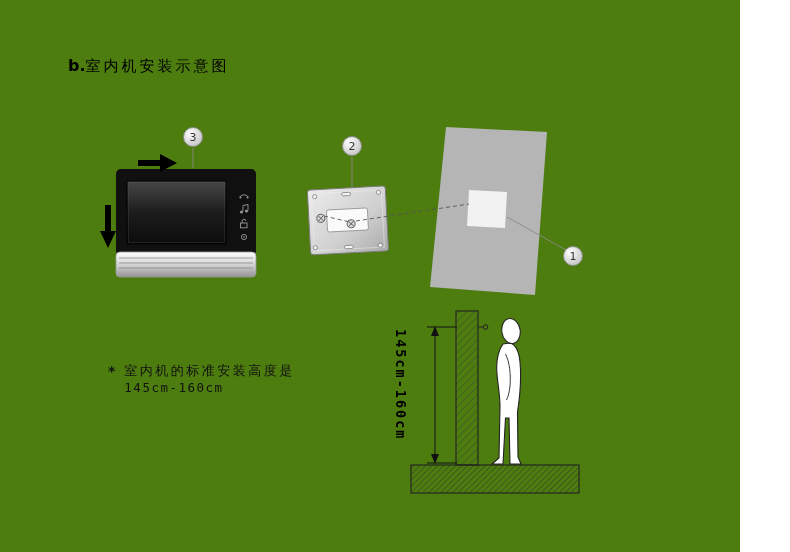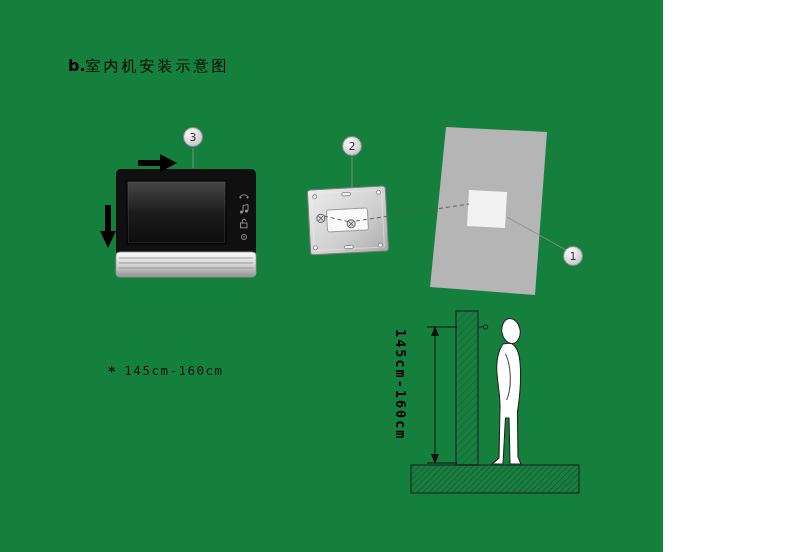--- a/index.html
+++ b/index.html
@@ -1,18 +1,18 @@
 <!DOCTYPE html>
 <html><head>
 <meta charset="utf-8">
 <style>
   * { margin:0; padding:0; box-sizing:border-box; }
   html, body { background:#ffffff; }
   .page {
-    position:relative; width:663px; height:552px; background:#15803d;
+    position:relative; width:740px; height:552px; background:#4d7c0f;
     font-family:"DejaVu Serif", serif; overflow:hidden;
   }
   .layer { position:absolute; left:0; top:0; }
 
   .title { position:absolute; left:68px; top:56px; white-space:nowrap; color:#000; }
   .title-b { font-family:"DejaVu Sans", sans-serif; font-weight:700; font-size:16px; }
   .title-cn { font-family:"DejaVu Serif", serif; font-size:15px; letter-spacing:3px; }
 
   .callout {
     position:absolute; width:20px; height:20px; border-radius:50%;
@@ -171,19 +171,20 @@
     <span class="title-b">b.</span><span class="title-cn">室内机安装示意图</span>
   </div>
 
   <div class="callout" style="left:183px; top:127px;">3</div>
   <div class="callout" style="left:342px; top:136px;">2</div>
   <div class="callout" style="left:563px; top:246px;">1</div>
 
   <div class="note">
     <span class="note-marker">*</span>
     <div>
+      <div class="note-line">室内机的标准安装高度是</div>
       <div class="note-line-mono">145cm-160cm</div>
     </div>
   </div>
 
   <div class="dim-label">145cm-160cm</div>
 
 </div>
 
 </body></html>

